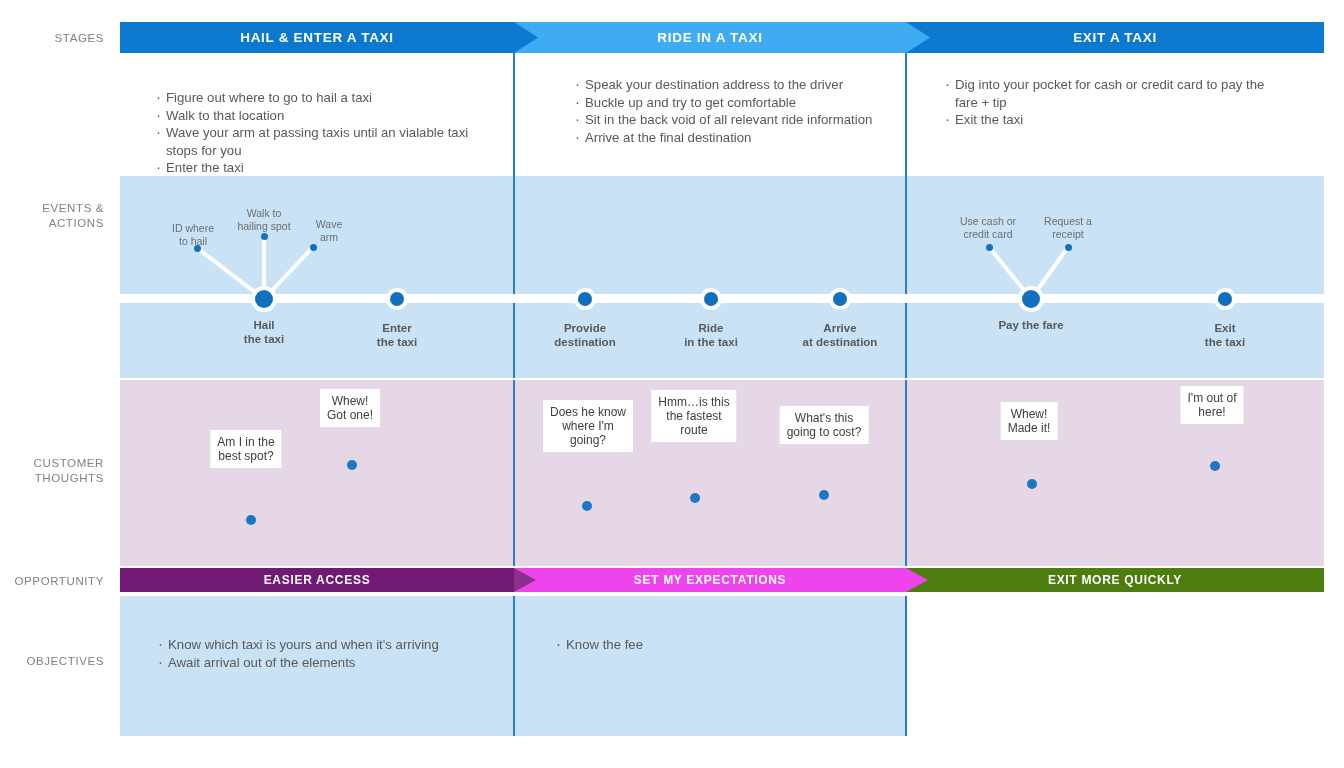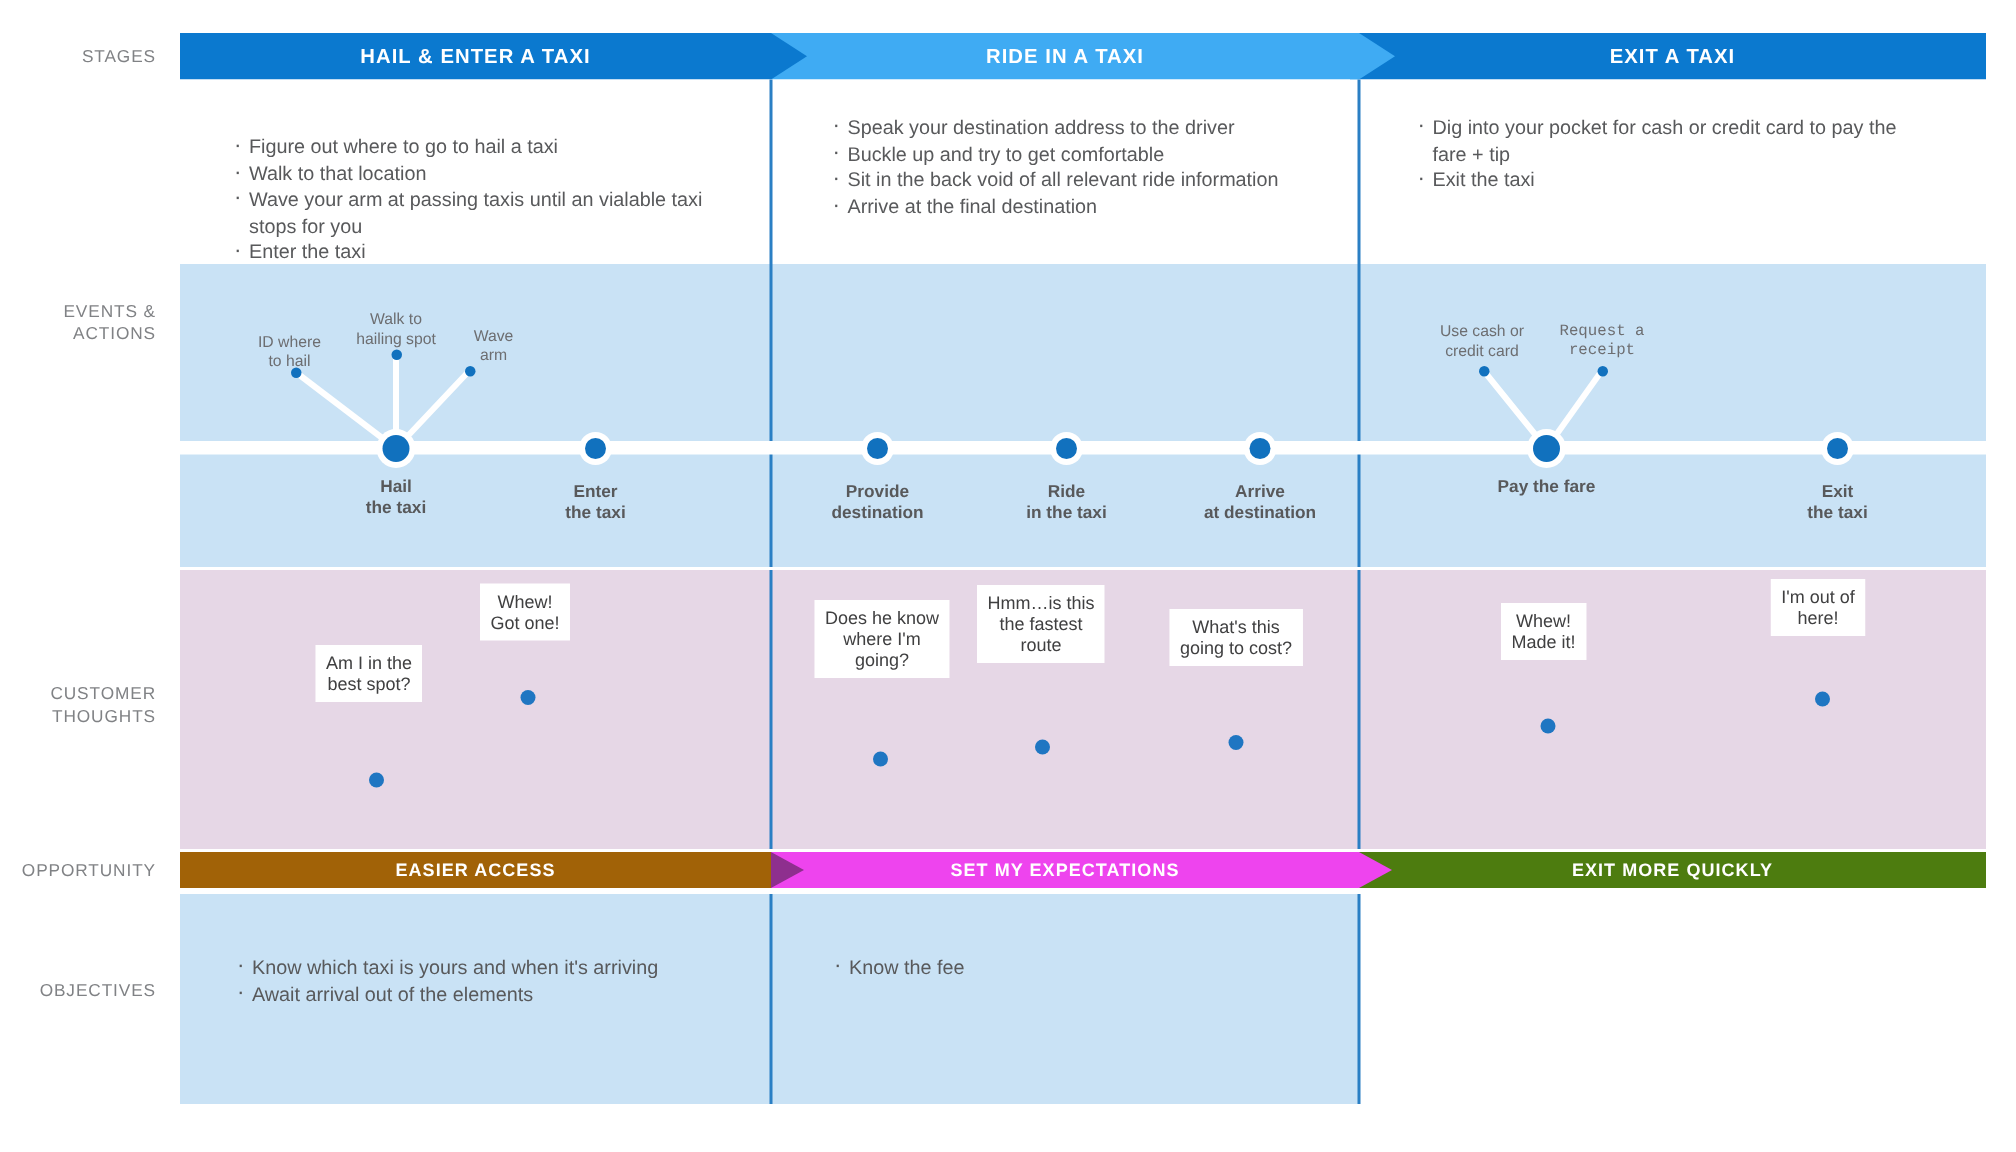--- a/index.html
+++ b/index.html
@@ -28,21 +28,21 @@
   .arrowtip{
     position:absolute;top:22px;width:24px;height:31px;
     clip-path:polygon(0 0,100% 50%,0 100%);
   }
   .tip1{left:514px;background:#0b79cf;}
   .tip2{left:906px;background:#3fabf3;}
 
   
   .actions{position:absolute;top:53px;height:123px;background:#ffffff;}
   .a1{left:120px;width:394px;}
-  .a2{left:514px;width:386px;}
+  .a2{left:514px;width:386px;padding-left:20px;}
   .a3{left:906px;width:418px;}
   .vrule{position:absolute;width:1.5px;background:#2a7fc4;}
 
   ul.bullets{margin:0;padding:0;list-style:none;}
   ul.bullets li{
     font-size:13.2px;line-height:17.5px;color:#58595b;
     padding-left:11px;position:relative;
   }
   ul.bullets li:before{content:"\00B7";position:absolute;left:1px;top:-1px;font-size:15px;}
 
@@ -83,21 +83,21 @@
     font-size:12px;line-height:14px;color:#404041;text-align:center;
     padding:5px 7px;white-space:pre-line;
   }
 
   
   .oppbar{position:absolute;top:568px;height:24px;}
   .oppbar .chev{
     position:absolute;inset:0;display:flex;align-items:center;justify-content:center;
     color:#ffffff;font-size:12px;font-weight:bold;letter-spacing:.7px;
   }
-  .o1{left:120px;width:394px;background:#a16207;}
+  .o1{left:120px;width:394px;background:#701a75;}
   .o2{left:514px;width:392px;background:#ee44ee;}
   .o3{left:906px;width:418px;background:#4d7c0f;}
   .otip{position:absolute;top:568px;width:22px;height:24px;clip-path:polygon(0 0,100% 50%,0 100%);}
   .otip1{left:514px;background:#8e2f8e;}
   .otip2{left:906px;background:#ee44ee;}
 
   
   .obj{position:absolute;top:596px;height:140px;background:#c9e2f5;}
   .j1{left:120px;width:394px;}
   .j2{left:514px;width:392px;}
@@ -209,21 +209,21 @@
       <div class="nodelabel" style="left: 840px; top: 321px; white-space: pre-line;">Arrive
 at destination</div>
       <div class="node" style="left: 1031px; top: 299px;">
         <i></i>
       </div>
       <div class="nodelabel" style="left: 1031px; top: 318px; white-space: pre-line;">Pay the fare</div>
       <div class="subdot" style="left: 989px; top: 247px;"></div>
       <div class="sublabel" style="left: 988px; top: 215px; white-space: pre-line;">Use cash or
 credit card</div>
       <div class="subdot" style="left: 1068px; top: 247px;"></div>
-      <div class="sublabel" style="left: 1068px; top: 215px; white-space: pre-line; font-family: Liberation Mono, monospace;">Request a
+      <div class="sublabel" style="left: 1068px; top: 215px; white-space: pre-line;">Request a
 receipt</div>
       <div class="node sm" style="left: 1225px; top: 299px;">
         <i></i>
       </div>
       <div class="nodelabel" style="left: 1225px; top: 321px; white-space: pre-line;">Exit
 the taxi</div>
     </div>
 
   <div class="thoughts t1"></div>
   <div class="thoughts t2"></div>

